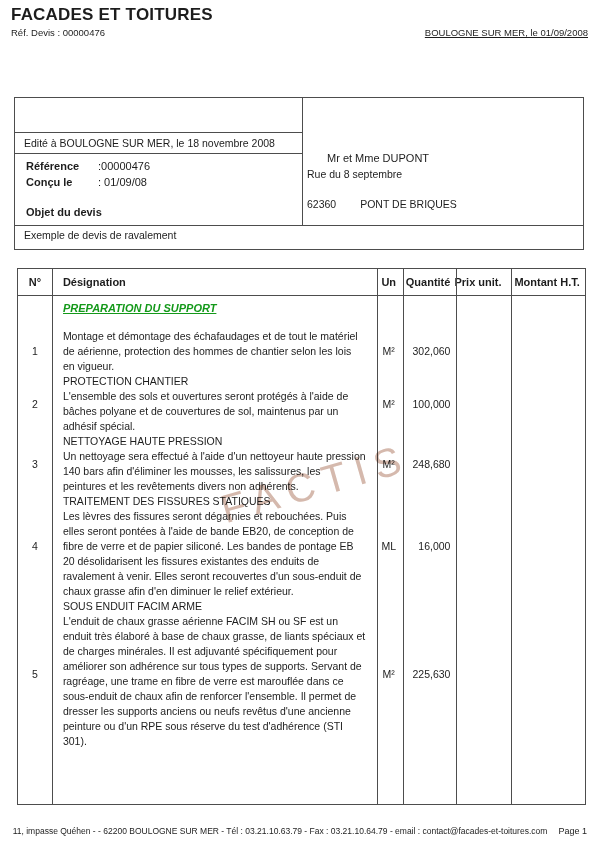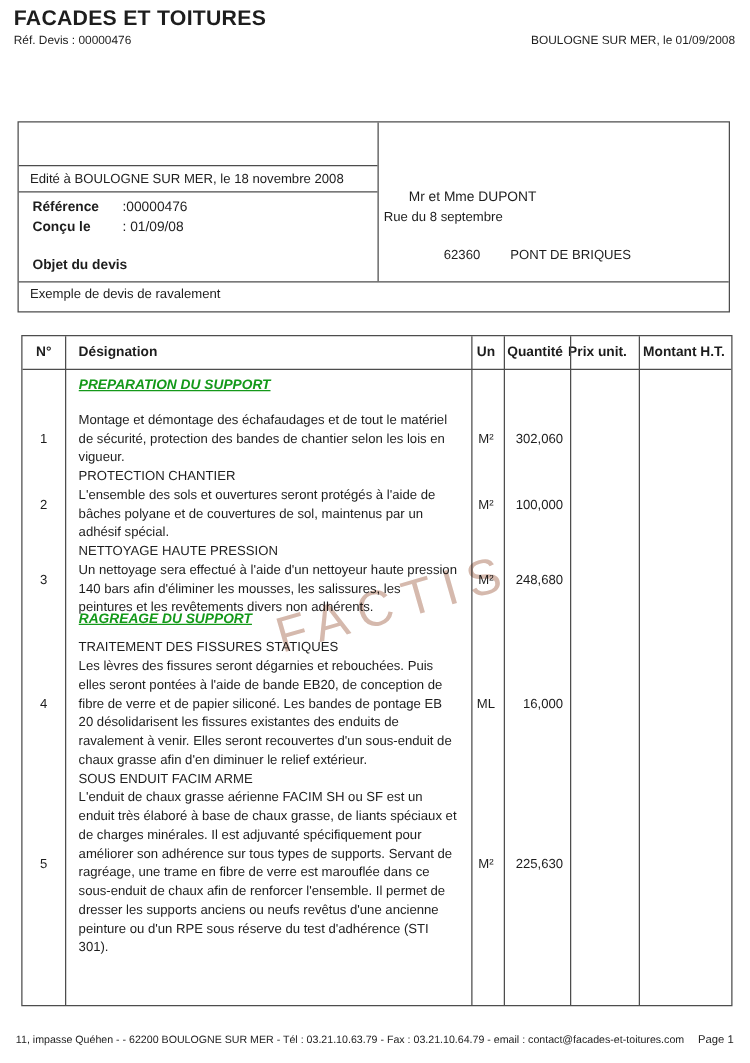--- a/index.html
+++ b/index.html
@@ -4,42 +4,42 @@
 <style>
   * { margin:0; padding:0; box-sizing:border-box; }
   html,body { background:#ffffff; }
   .page {
     position:relative; width:600px; height:850px; background:#fff;
     font-family:"Liberation Sans", sans-serif; color:#1d1d1d; overflow:hidden;
   }
   
   .company   { position:absolute; left:11px; top:5px;  font-size:17px; font-weight:bold; letter-spacing:.2px; }
   .ref-line  { position:absolute; left:11px; top:27px; font-size:9.5px; }
-  .place-date{ position:absolute; right:12px; top:27px; font-size:9.5px; }
+  .place-date{ position:absolute; right:12px; top:27px; font-size:9.5px;text-decoration:underline; }
 
   
   .info-box { position:absolute; left:14px; top:97px; width:570px; height:153px;
               border:1px solid #4d4d4d; z-index:1; }
   .info-box .line { position:absolute; background:#4d4d4d; }
   .v-div      { left:287px; top:0; width:1px; height:127px; }
   .l-devis    { left:0; top:34px;  width:287px; height:1px; }
   .l-edited   { left:0; top:55px;  width:287px; height:1px; }
   .l-objet    { left:0; top:127px; width:568px; height:1px; }
   .devis-title{ position:absolute; left:0; top:13px; width:287px; text-align:center;
                 font-size:15px; font-weight:bold; letter-spacing:7px; }
   .edited     { position:absolute; left:9px; top:39px; font-size:10.5px; }
   .meta-row   { position:absolute; left:11px; font-size:11px; }
   .meta-row .lbl { font-weight:bold; display:inline-block; width:72px; }
   .row-ref    { top:62px; }
   .row-concu  { top:78px; }
   .objet-label{ position:absolute; left:11px; top:108px; font-size:11px; font-weight:bold; }
   .objet-value{ position:absolute; left:9px;  top:131px; font-size:10.5px; }
   .client-name  { position:absolute; left:292px; top:54px; font-size:11px; font-weight:normal;padding-left:20px; }
   .client-street{ position:absolute; left:292px; top:70px; font-size:10.5px; }
-  .client-city  { position:absolute; left:292px; top:100px; font-size:10.5px;margin-left:48px; }
+  .client-city  { position:absolute; left:292px; top:100px; font-size:10.5px; }
   .client-city .city { margin-left:24px; }
 
   
   .table { position:absolute; left:17px; top:268px; width:569px; height:537px;
            border:1px solid #4d4d4d; z-index:1; }
   .table .vline { position:absolute; top:0; bottom:0; width:1px; background:#4d4d4d; }
   .vl-1 { left:34px; }  .vl-2 { left:359px; } .vl-3 { left:385px; }
   .vl-4 { left:438px; } .vl-5 { left:493px; }
   .thead { display:flex; height:27px; align-items:center;
            border-bottom:1px solid #4d4d4d; font-size:11px; font-weight:bold; }
@@ -124,21 +124,21 @@
       <div class="trow sec-heading">
         <div class="c-num"></div>
         <div class="c-desig">
           <span class="sec-title">PREPARATION DU SUPPORT</span>
         </div>
       </div>
 
       <div class="trow">
         <div class="c-num">1</div>
         <div class="c-desig">
-          <div class="item-desc">Montage et démontage des échafaudages et de tout le matériel de sécurité, protection des bandes de chantier selon les lois en vigueur.</div>
+          <div class="item-desc">Montage et démontage des échafaudages et de tout le matériel de aérienne, protection des hommes de chantier selon les lois en vigueur.</div>
         </div>
         <div class="c-un">M²</div>
         <div class="c-qty">302,060</div>
         <div class="c-prix"></div>
         <div class="c-mont"></div>
       </div>
 
       <div class="trow">
         <div class="c-num">2</div>
         <div class="c-desig">
@@ -156,26 +156,20 @@
         <div class="c-desig">
           <div class="item-title">NETTOYAGE HAUTE PRESSION</div>
           <div class="item-desc">Un nettoyage sera effectué à l'aide d'un nettoyeur haute pression 140 bars afin d'éliminer les mousses, les salissures, les peintures et les revêtements divers non adhérents.</div>
         </div>
         <div class="c-un">M²</div>
         <div class="c-qty">248,680</div>
         <div class="c-prix"></div>
         <div class="c-mont"></div>
       </div>
 
-      <div class="trow sec-heading tight">
-        <div class="c-num"></div>
-        <div class="c-desig">
-          <span class="sec-title">RAGREAGE DU SUPPORT</span>
-        </div>
-      </div>
 
       <div class="trow">
         <div class="c-num">4</div>
         <div class="c-desig">
           <div class="item-title">TRAITEMENT DES FISSURES STATIQUES</div>
           <div class="item-desc">Les lèvres des fissures seront dégarnies et rebouchées. Puis elles seront pontées à l'aide de bande EB20, de conception de fibre de verre et de papier siliconé. Les bandes de pontage EB 20 désolidarisent les fissures existantes des enduits de ravalement à venir. Elles seront recouvertes d'un sous-enduit de chaux grasse afin d'en diminuer le relief extérieur.</div>
         </div>
         <div class="c-un">ML</div>
         <div class="c-qty">16,000</div>
         <div class="c-prix"></div>

